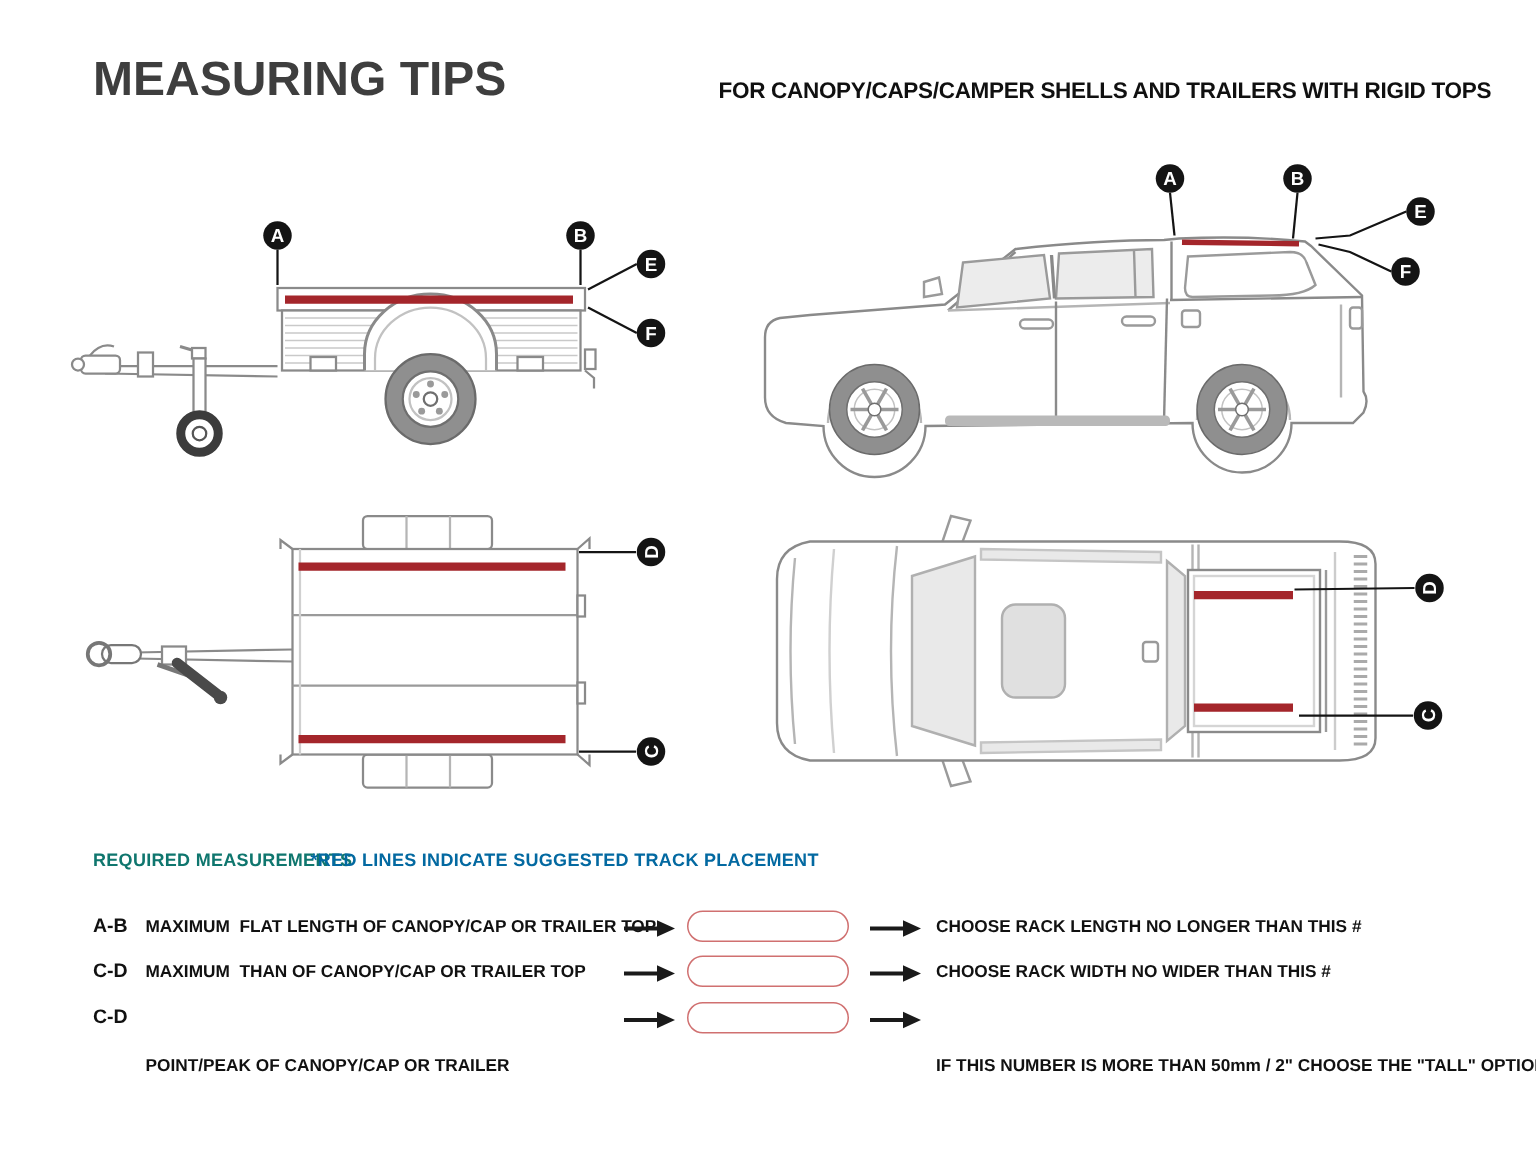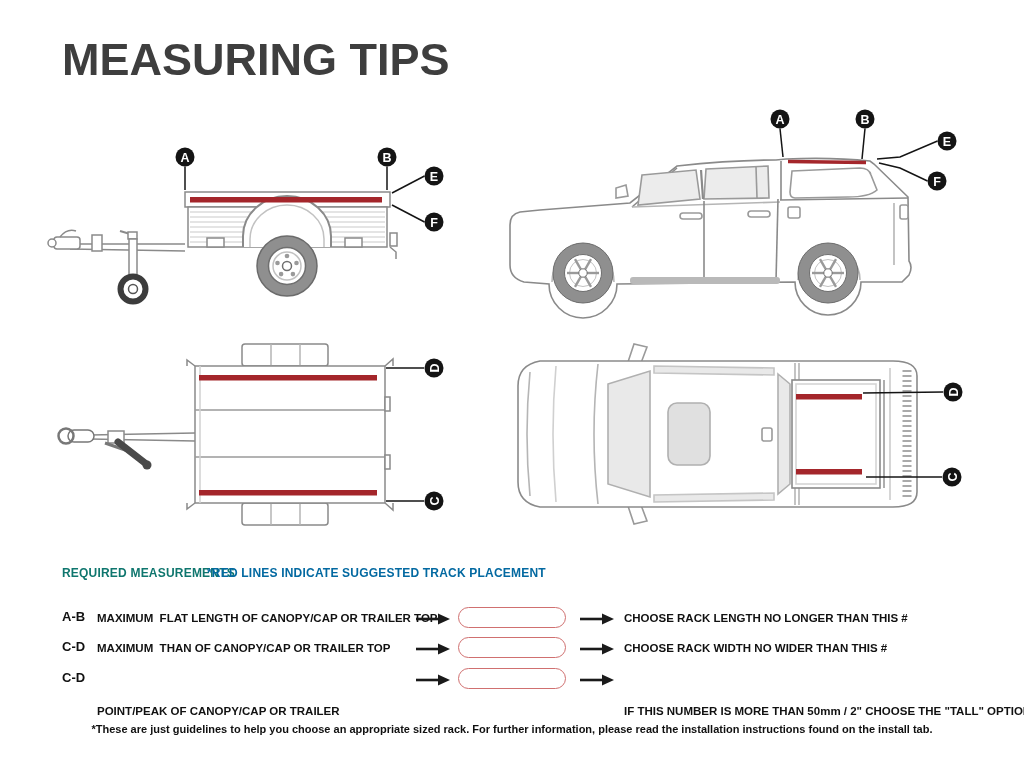--- a/index.html
+++ b/index.html
@@ -1,18 +1,18 @@
 <!DOCTYPE html>
 <html><head>
 <meta charset="utf-8">
 <style>
   html,body{margin:0;padding:0;background:#ffffff;}
   .page{position:relative;width:1024px;height:768px;background:#fff;overflow:hidden;
         font-family:"Liberation Sans",sans-serif;color:#111;}
-  .title{position:absolute;left:62px;top:34px;font-size:45px;font-weight:800;
+  .title{position:absolute;left:62px;top:34px;font-size:32px;font-weight:800;
          color:#3e3e3e;letter-spacing:0px;white-space:pre;}
   .subtitle{position:absolute;left:479px;top:52px;font-size:15px;font-weight:700;
             color:#101010;letter-spacing:-0.2px;white-space:pre;}
   svg text.marker-letter{font-family:"Liberation Sans",sans-serif;font-size:12.5px;font-weight:bold;fill:#fff;}
   .diagram{position:absolute;}
   .d-trailer-side{left:40px;top:105px;}
   .d-truck-side{left:480px;top:95px;}
   .d-trailer-top{left:30px;top:335px;}
   .d-truck-top{left:500px;top:330px;}
   .sec-head{position:absolute;top:566px;font-size:12px;font-weight:700;letter-spacing:0.2px;white-space:pre;}
@@ -32,20 +32,21 @@
             line-height:16px;white-space:pre;}
   .footnote{position:absolute;left:0;top:723px;width:1024px;text-align:center;
             font-size:11px;font-weight:700;color:#101010;white-space:pre;}
 </style>
 </head>
 <body>
 
 <div class="page">
 
   <div class="title">MEASURING TIPS</div>
+  <div class="subtitle">FOR CANOPY/CAPS/CAMPER SHELLS AND TRAILERS WITH RIGID TOPS</div>
 
   <svg class="diagram d-trailer-side" width="420" height="230" viewBox="0 0 420 230">
     <g fill="none" stroke="#8a8a8a" stroke-width="1.5">
 
       <line x1="145" y1="139" x2="30" y2="139"></line>
       <line x1="145" y1="146" x2="30" y2="144"></line>
       <rect x="14" y="132" width="26" height="12" rx="3" fill="#fff"></rect>
       <path d="M 20,132 q 7,-9 16,-6"></path>
       <circle cx="12" cy="138" r="4" fill="#fff"></circle>
       <rect x="52" y="130" width="10" height="16" fill="#fff"></rect>
@@ -332,14 +333,13 @@
     <div class="m-pill"></div>
     <svg class="m-arrow2" width="34" height="12" viewBox="0 0 34 12">
       <line x1="0" y1="6" x2="23" y2="6" stroke="#1a1a1a" stroke-width="2.6"></line>
       <polygon points="22,0.5 34,6 22,11.5" fill="#1a1a1a"></polygon>
     </svg>
     <div class="m-result">
       <div>IF THIS NUMBER IS MORE THAN 50mm / 2" CHOOSE THE "TALL" OPTION</div>
     </div>
   </div>
 
-  <div class="footnote">*These are just guidelines to help you choose an appropriate sized rack. For further information, please read the installation instructions found on the install tab.</div>
 </div>
 
 </body></html>

